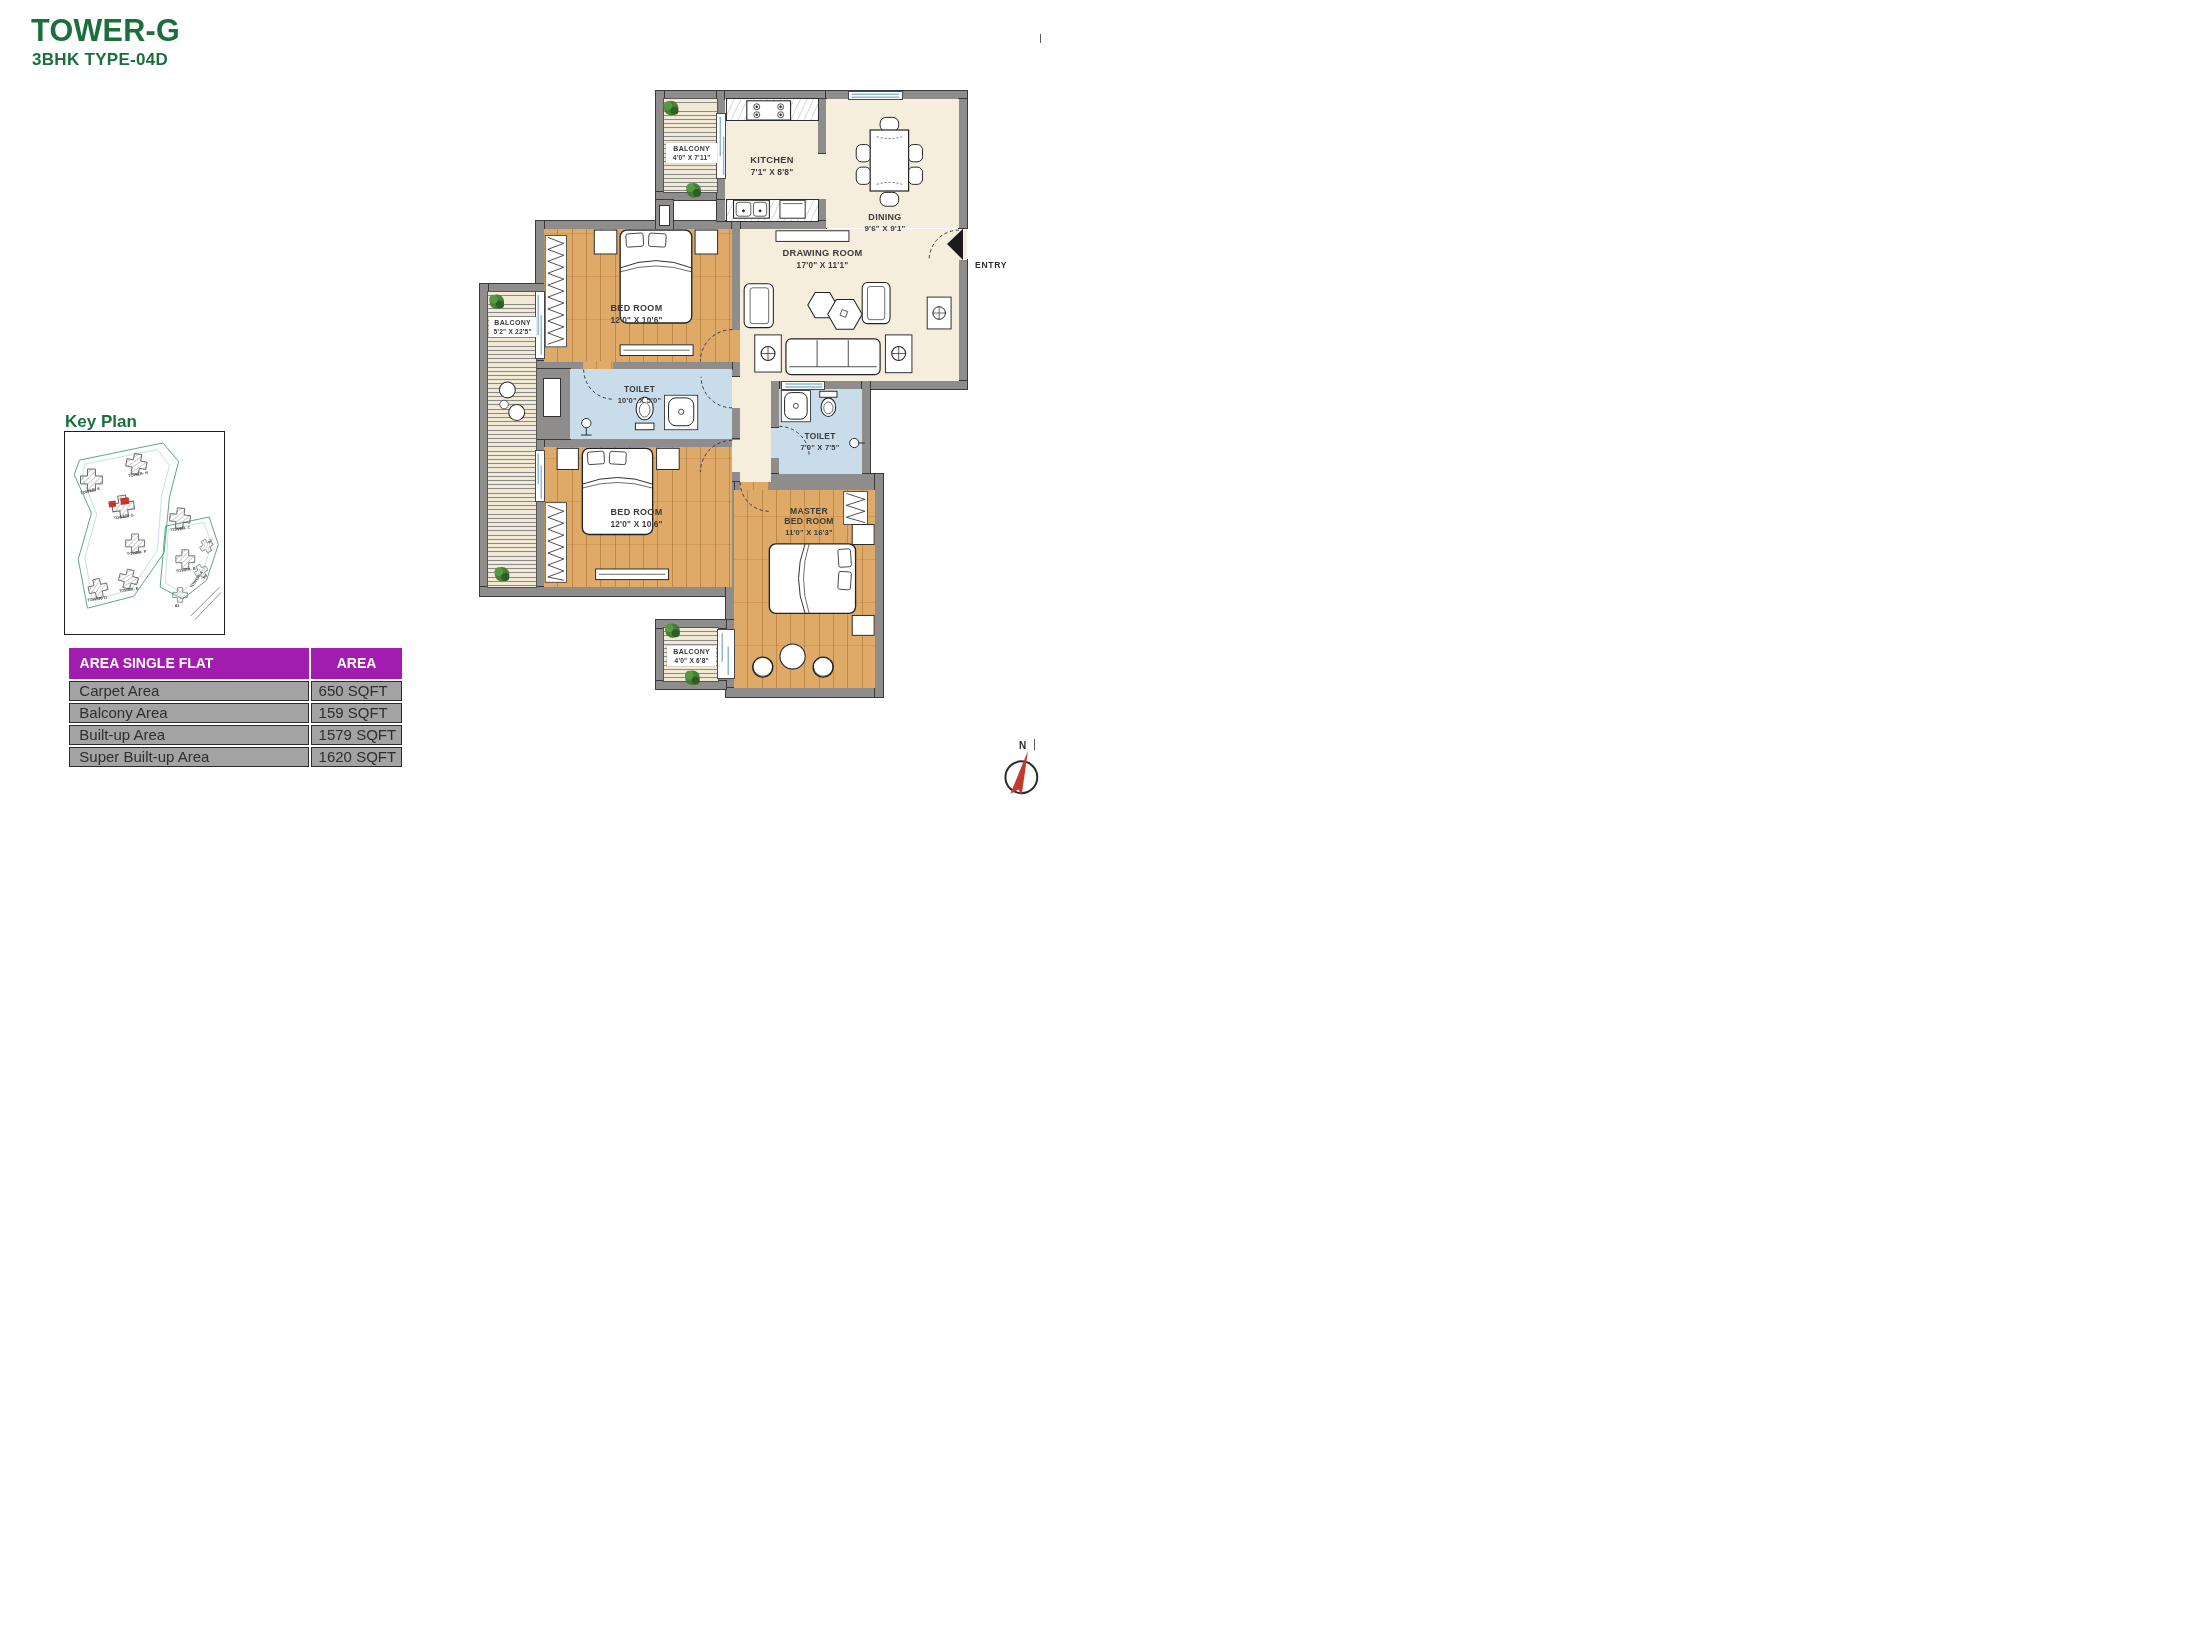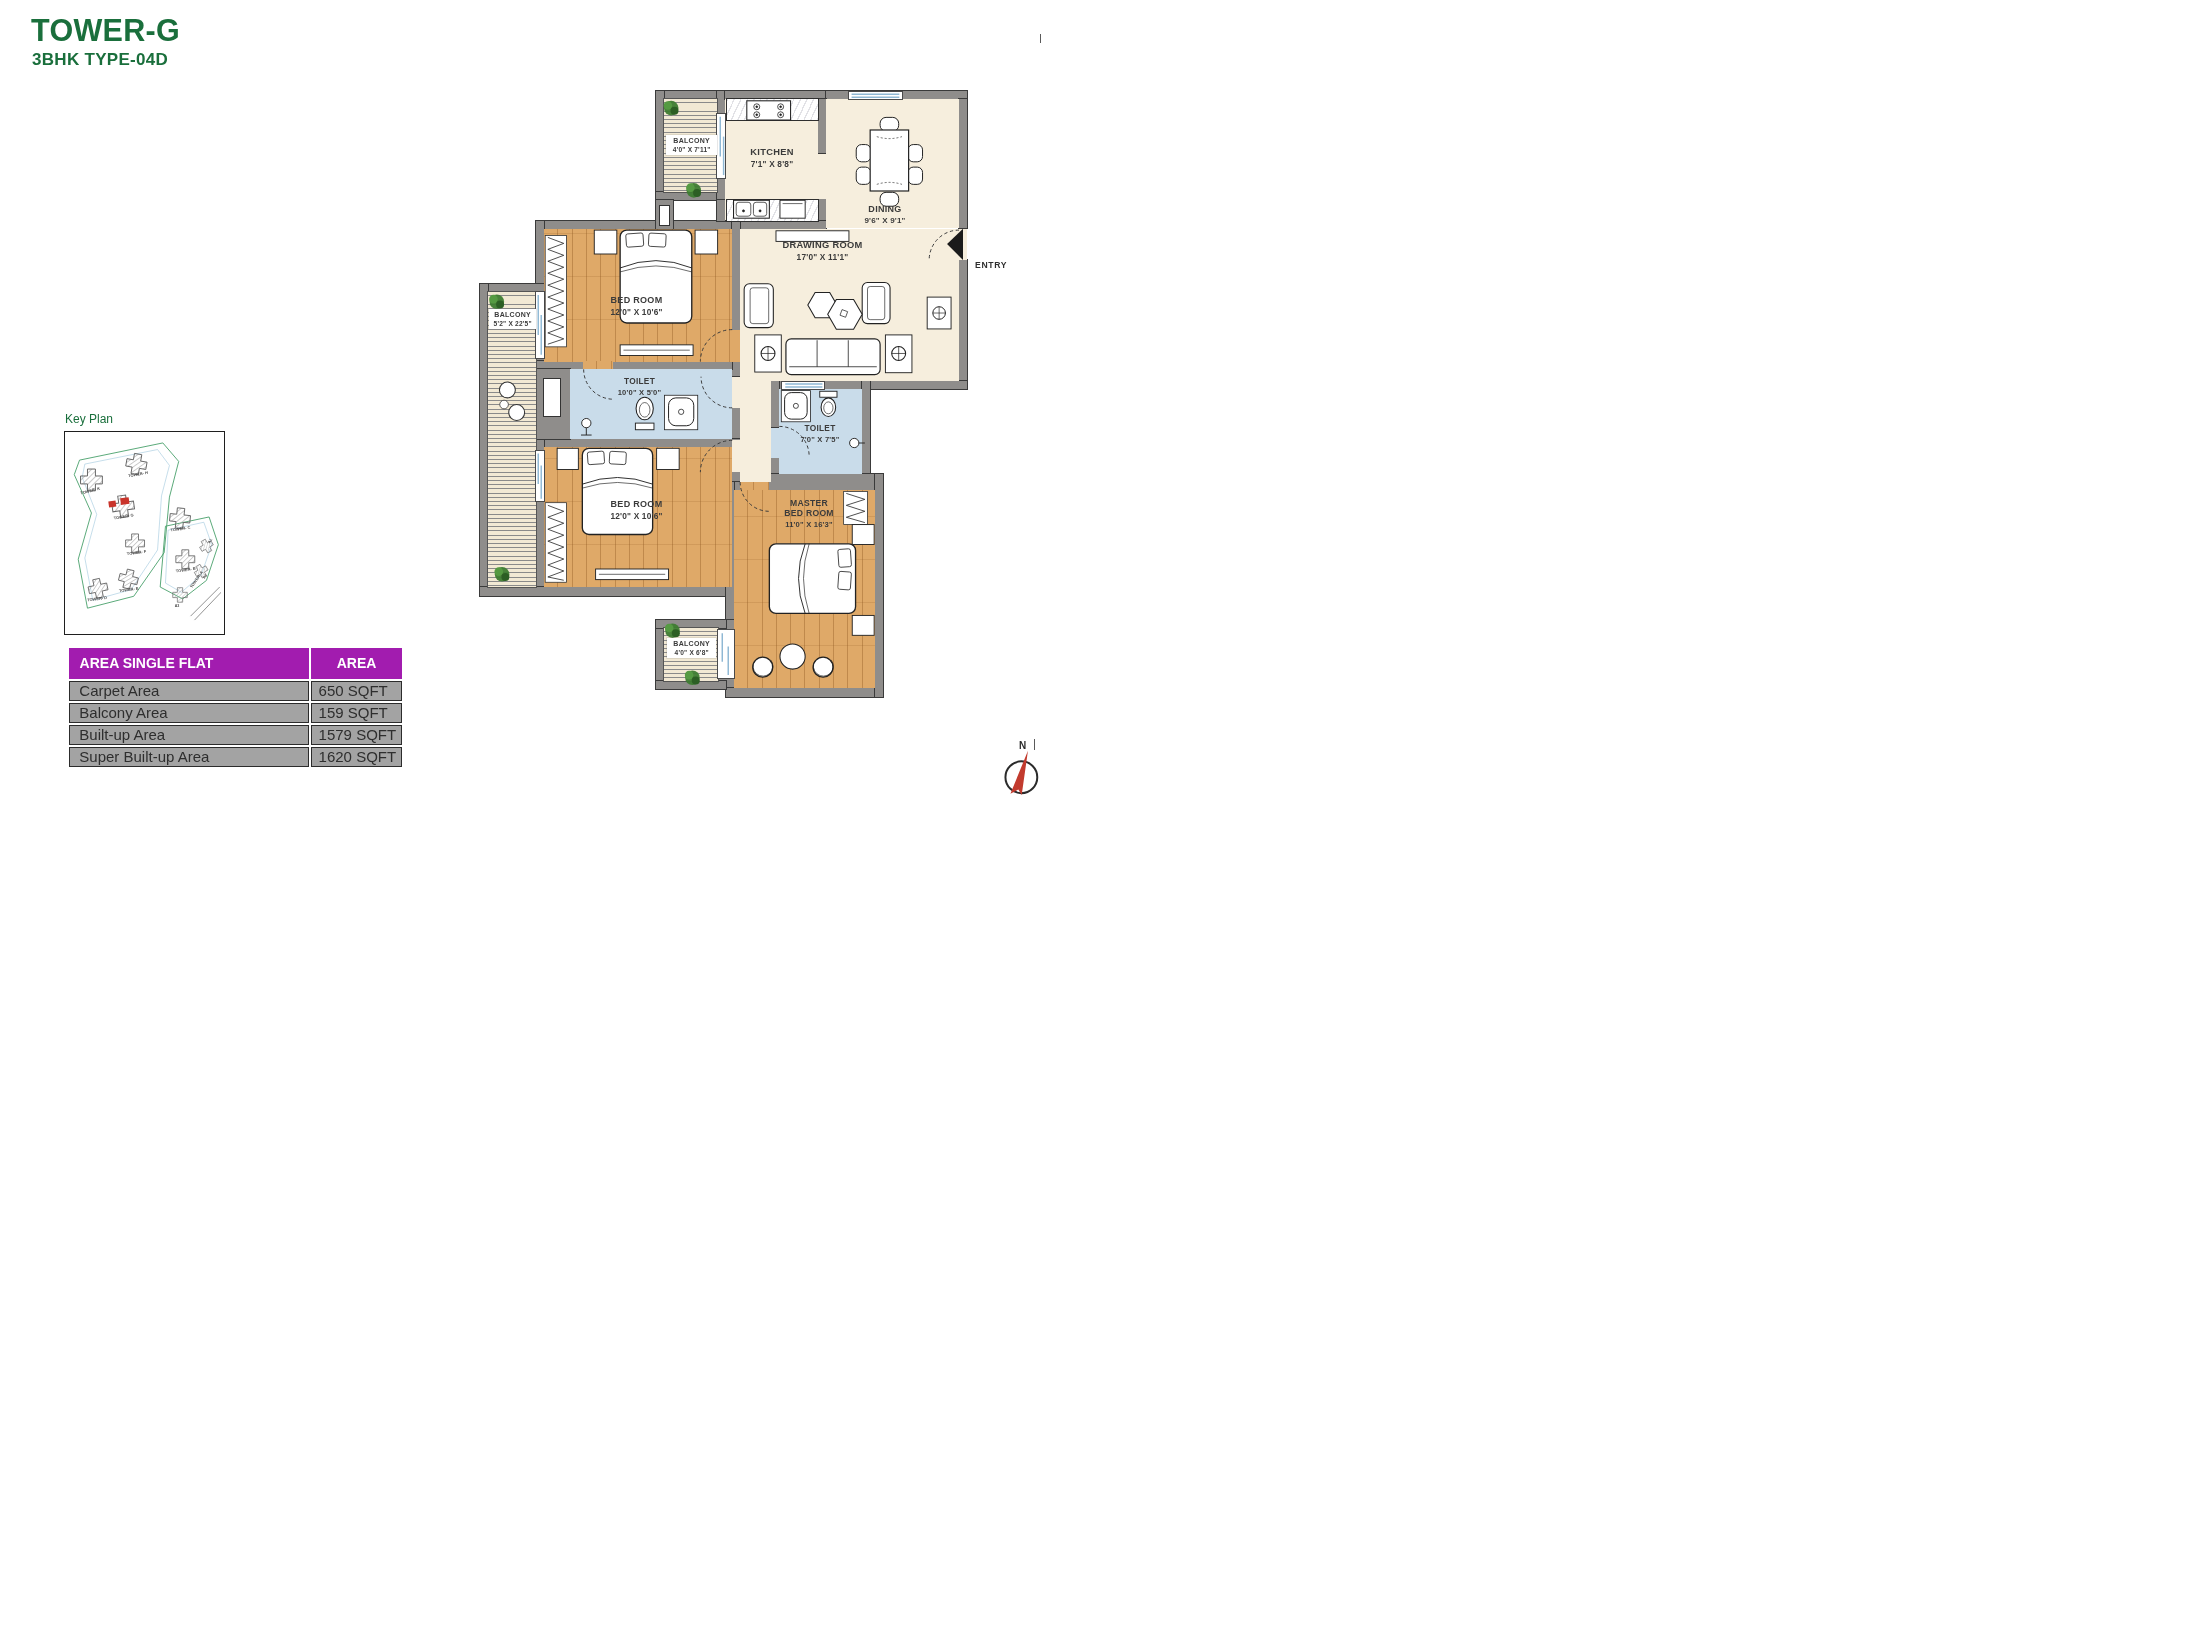--- a/index.html
+++ b/index.html
@@ -6,27 +6,27 @@
   #canvas{position:relative;width:1103px;height:823px;background:#fff;overflow:hidden;}
   .wall{position:absolute;background:#8f8d8b;outline:0.7px solid #3a3a3a;}
   .floor{position:absolute;}
   .cream{background:#f6eedd;}
   .wood{background-color:#dfa968;background-image:repeating-linear-gradient(90deg,rgba(0,0,0,0) 0 13.3px,rgba(140,85,30,.38) 13.3px 14.3px),repeating-linear-gradient(0deg,rgba(0,0,0,0) 0 42px,rgba(140,85,30,.18) 42px 43px);}
   .blue{background:#c9dcea;}
   .slats{background:repeating-linear-gradient(180deg,#f2e9d4 0 3.3px,#8a8a8a 3.3px 4.2px);outline:0.7px solid #555;}
   .marble{position:absolute;background:#fff;background-image:repeating-linear-gradient(115deg,rgba(150,150,165,.28) 0 1.3px,rgba(0,0,0,0) 1.3px 6px);outline:1px solid #2f2f2f;}
   .duct{position:absolute;background:#fff;outline:0.7px solid #333;}
   .patch{position:absolute;}
-  .rlabel{position:absolute;text-align:center;color:#3b3b3b;font-weight:700;z-index:30;}
+  .rlabel{position:absolute;text-align:center;color:#3b3b3b;font-weight:700;z-index:30;margin-top:8px;}
   .rname{font-size:8.6px;letter-spacing:0.3px;line-height:1.15;}
   .rdims{font-size:7.6px;margin-top:1.3px;white-space:nowrap;letter-spacing:0.2px;}
   .chip{background:#ffffff;padding:2px 0.7px;box-shadow:0 0 0 0.7px rgba(120,120,120,.25);}
   .hdr-title{position:absolute;left:31px;top:13.3px;font-size:30.5px;font-weight:800;color:#1a6f3c;letter-spacing:0.3px;}
   .hdr-sub{position:absolute;left:32px;top:50px;font-size:17px;font-weight:600;color:#1a6f3c;letter-spacing:0.3px;}
-  .keyplan-label{position:absolute;left:65px;top:412px;font-size:12px;font-weight:400;color:#1a6f3c;}
+  .keyplan-label{position:absolute;left:65px;top:412px;font-size:17px;font-weight:700;color:#1a6f3c;}
   .keyplan-box{position:absolute;left:64px;top:431px;width:159px;height:202px;background:#fff;border:1.3px solid #1f1f1f;}
   .area-table{position:absolute;left:69px;top:648px;width:333px;display:grid;grid-template-columns:1fr 91px;gap:2px;}
   .at-h{background:#a21caf;color:#fff;font-weight:700;font-size:14px;display:flex;align-items:center;height:30.5px;}
   .at-h.name{padding-left:10.6px;}
   .at-h.unit{justify-content:center;}
   .at-c{background:#a3a3a3;border:1.3px solid #2c2c2c;color:#2e2e2e;font-size:15px;display:flex;align-items:center;height:18px;}
   .at-c.name{padding-left:9.3px;}
   .at-c.val{padding-left:6.6px;}
   .overlay{position:absolute;left:0;top:0;z-index:20;pointer-events:none;}
   .winv{position:absolute;background:#fff;outline:0.7px solid #4a4a4a;z-index:15;}

